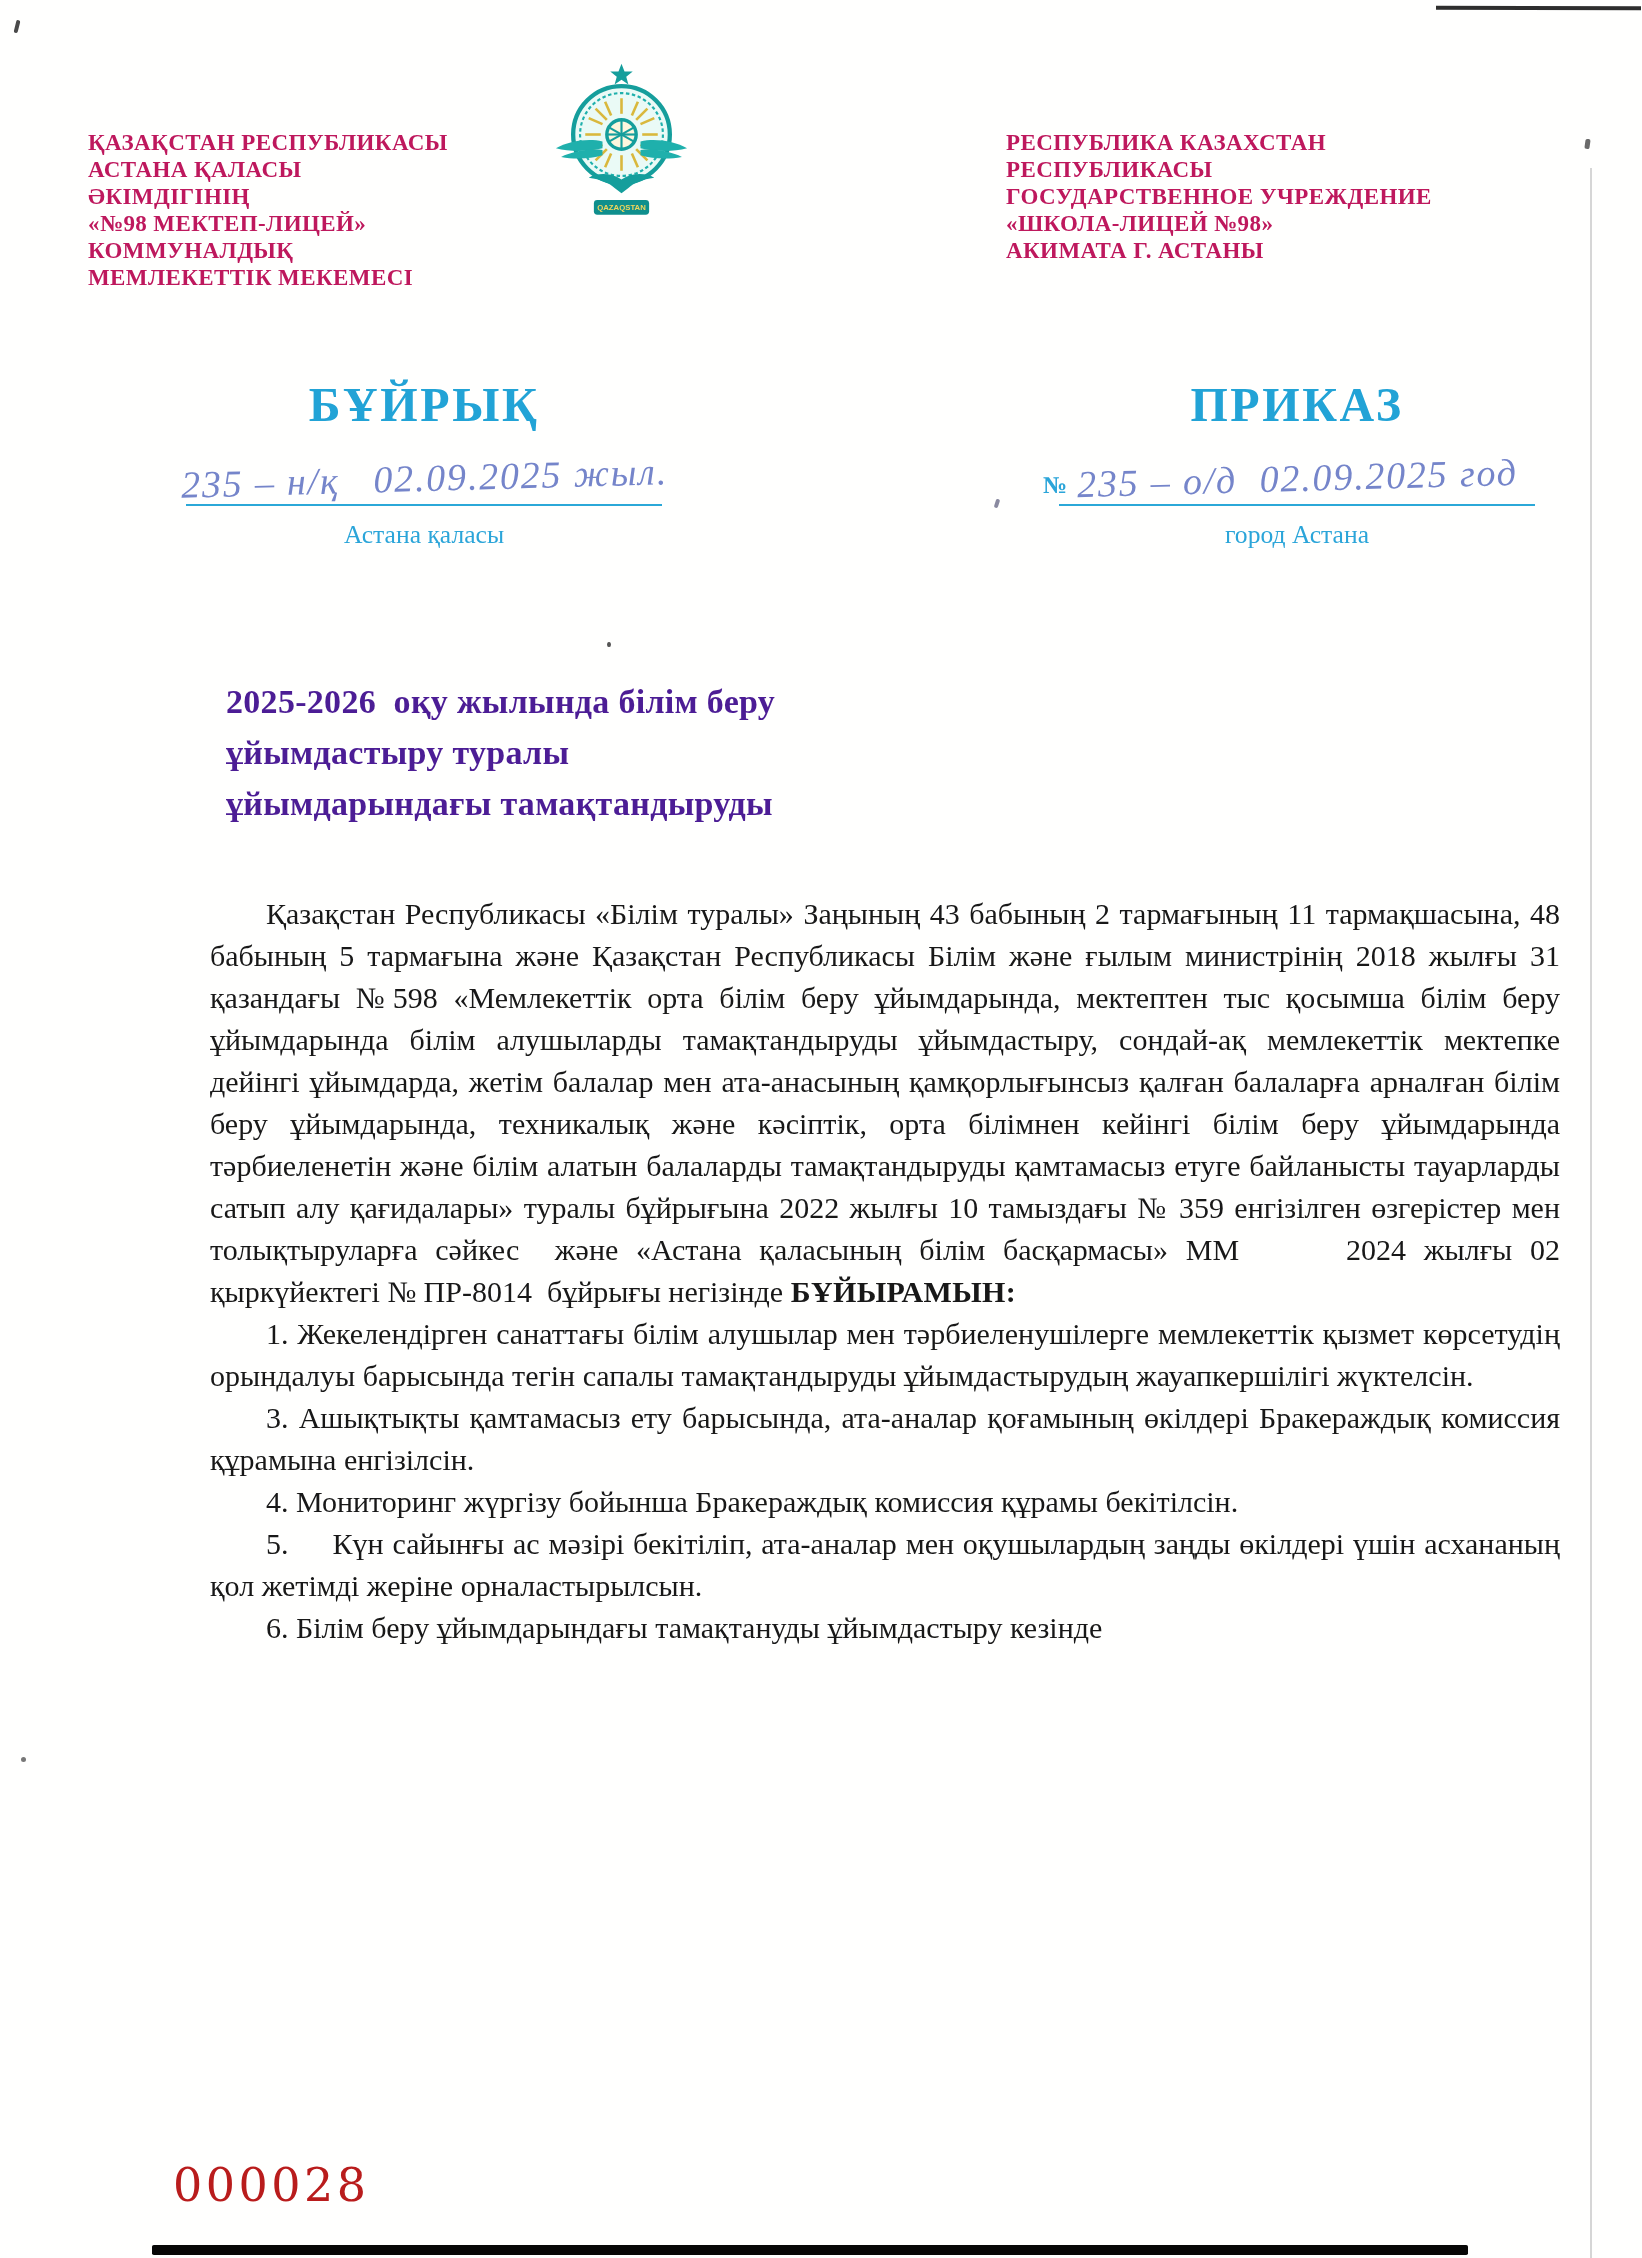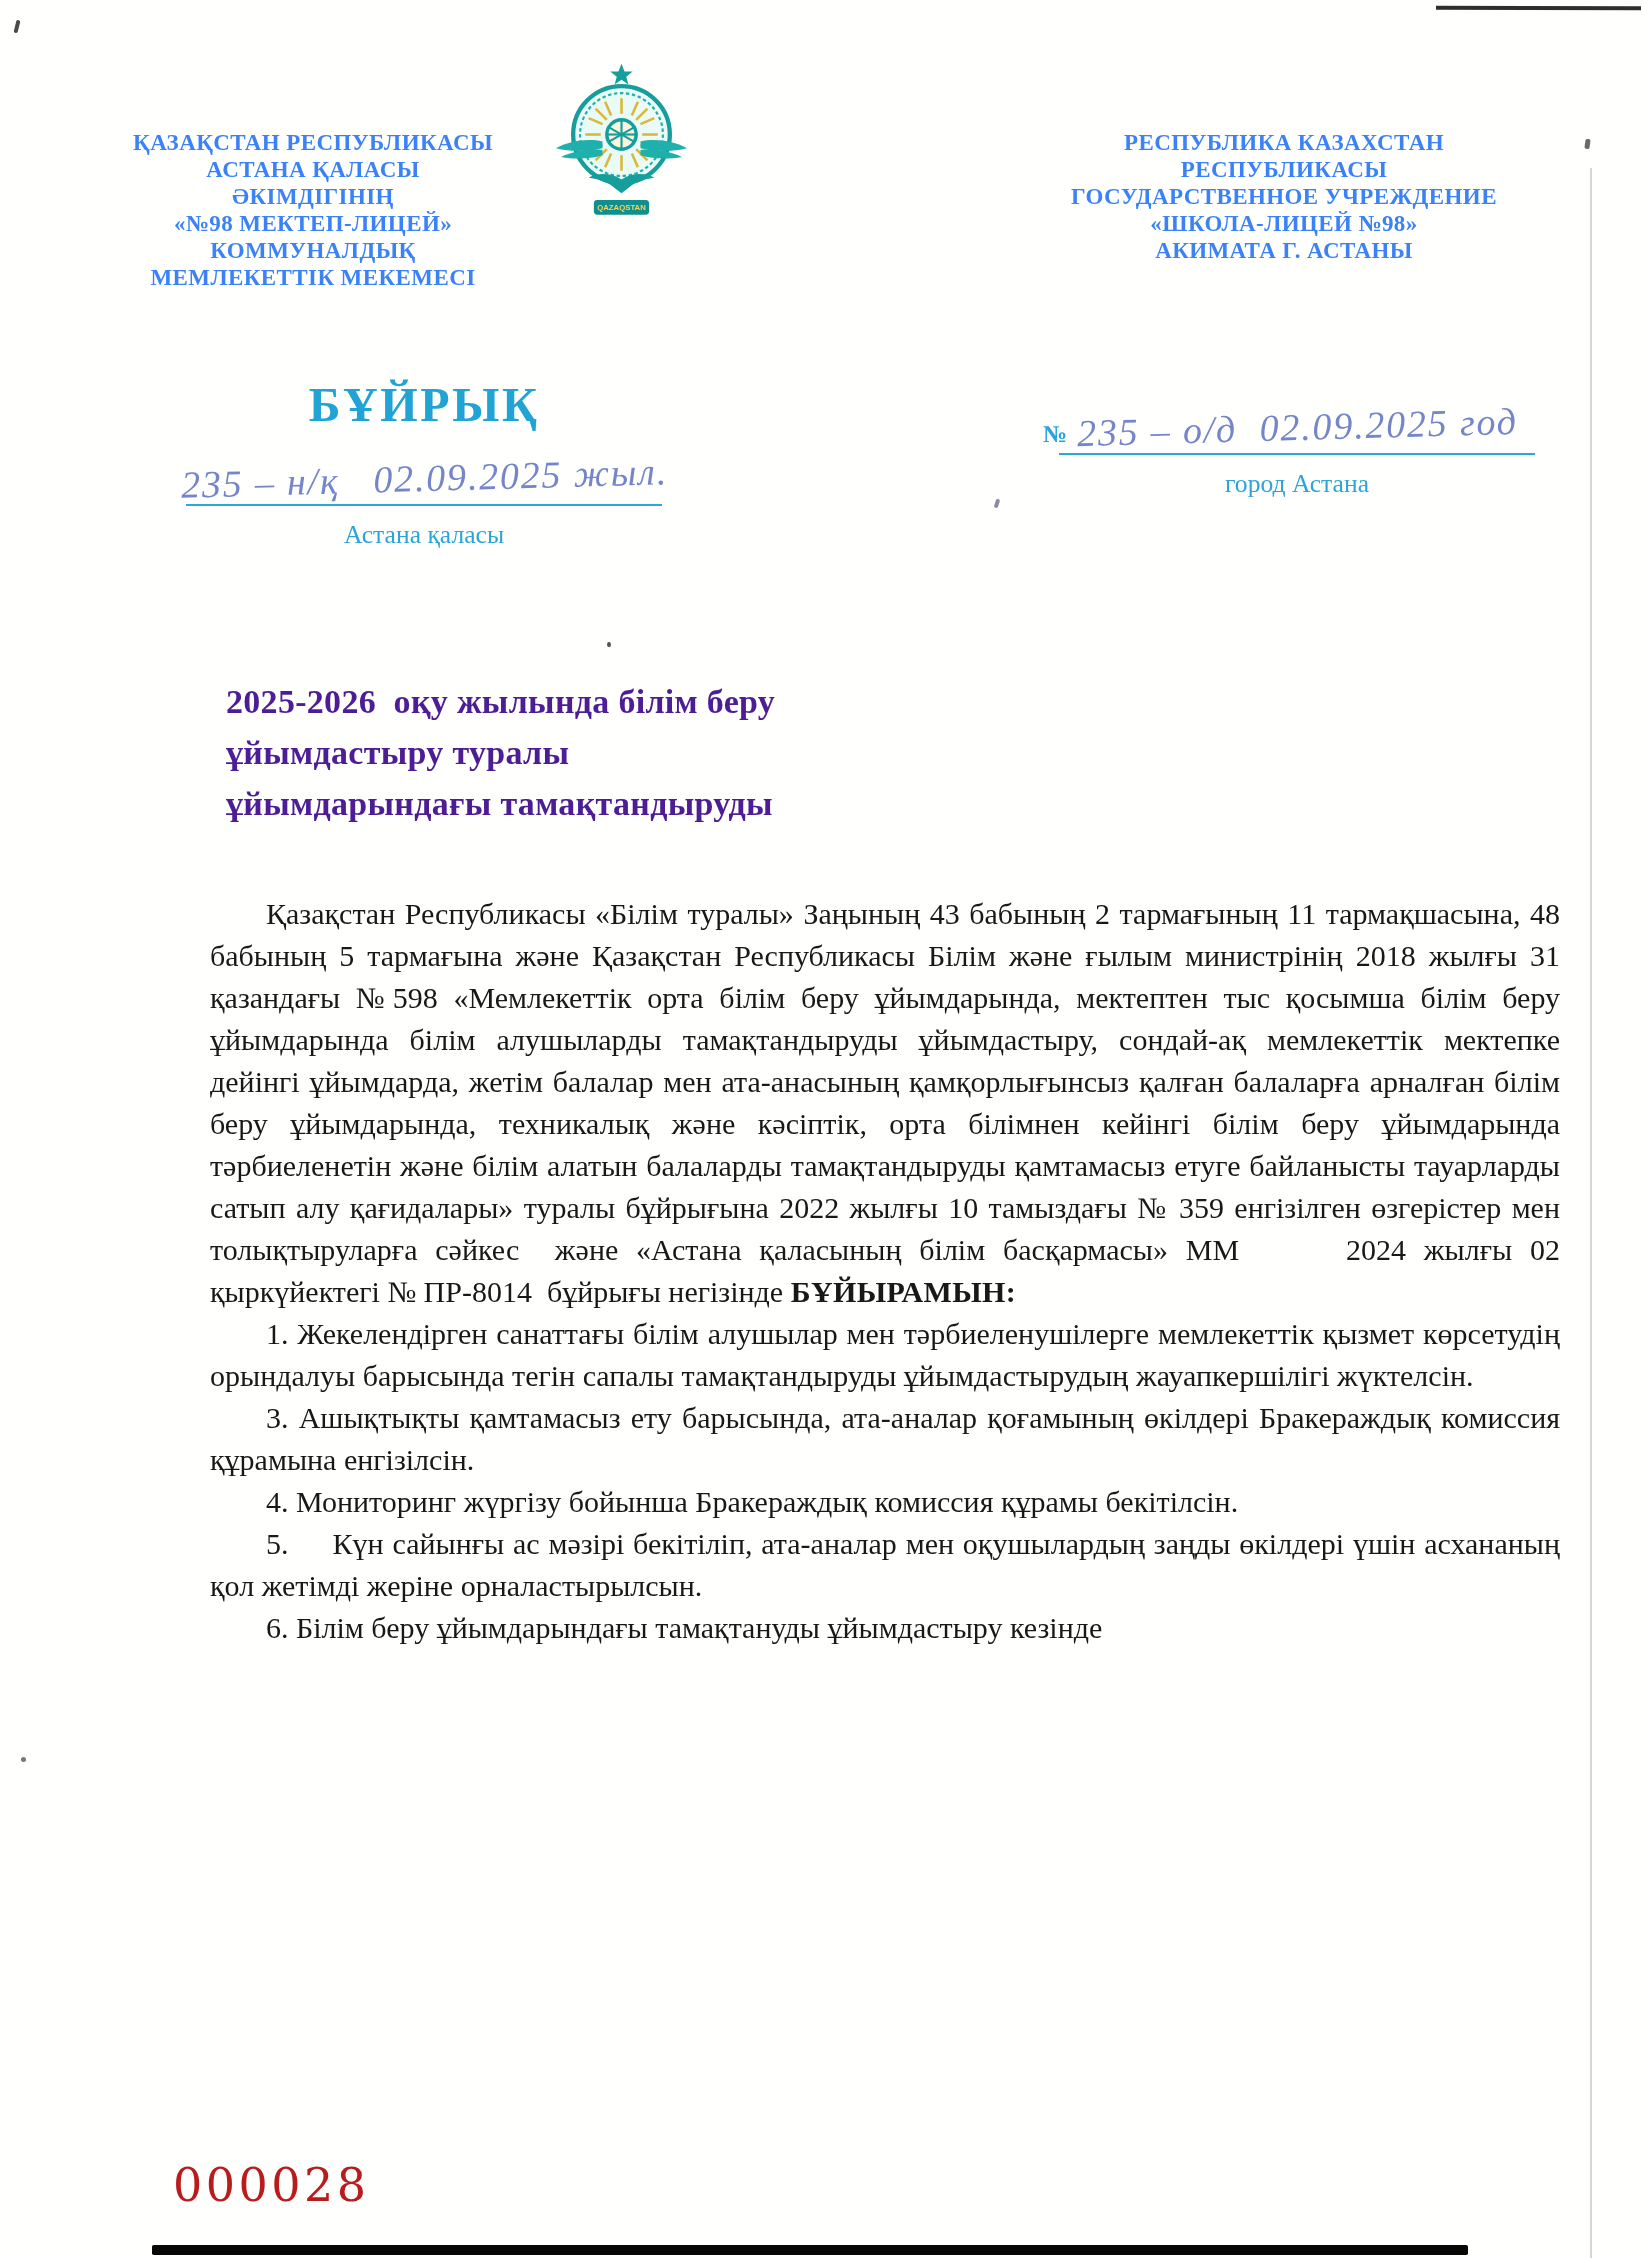--- a/index.html
+++ b/index.html
@@ -9,22 +9,21 @@
     margin:0 auto;
     background:#fffffe;
     font-family:"Liberation Serif", serif;
     overflow:hidden;
     box-shadow:0 0 5.3px rgba(0,0,0,.25);
   }
 
   
   .hdr-block {
     position:absolute; top:129px;
-    text-align:center;
-    color:#3b82f6;
+    color:#be185d;
     font-weight:bold;
     font-size:23px; line-height:27px;
     letter-spacing:0.4px;
   }
   .hdr-left  { left:88px;  width:450px; }
   .hdr-right { left:1006px; width:556px; }
 
   .emblem { position:absolute; left:552px; top:62px; width:139px; height:164px; }
 
   
@@ -163,20 +162,21 @@
 
   <div class="order-col left">
     <div class="order-title">БҰЙРЫҚ</div>
     <div class="hand-line">
       <span class="handwriting">235 – н/қ&nbsp;&nbsp;&nbsp;02.09.2025 жыл.</span>
     </div>
     <div class="order-place">Астана қаласы</div>
   </div>
 
   <div class="order-col right">
+    <div class="order-title">ПРИКАЗ</div>
     <div class="hand-line">
       <span class="no-label">№</span>
       <span class="handwriting">235 – о/д&nbsp;&nbsp;02.09.2025 год</span>
     </div>
     <div class="order-place">город Астана</div>
   </div>
 
   <div class="doc-title">
     <div>2025-2026&nbsp; оқу жылында білім беру</div>
     <div>ұйымдастыру туралы</div>

